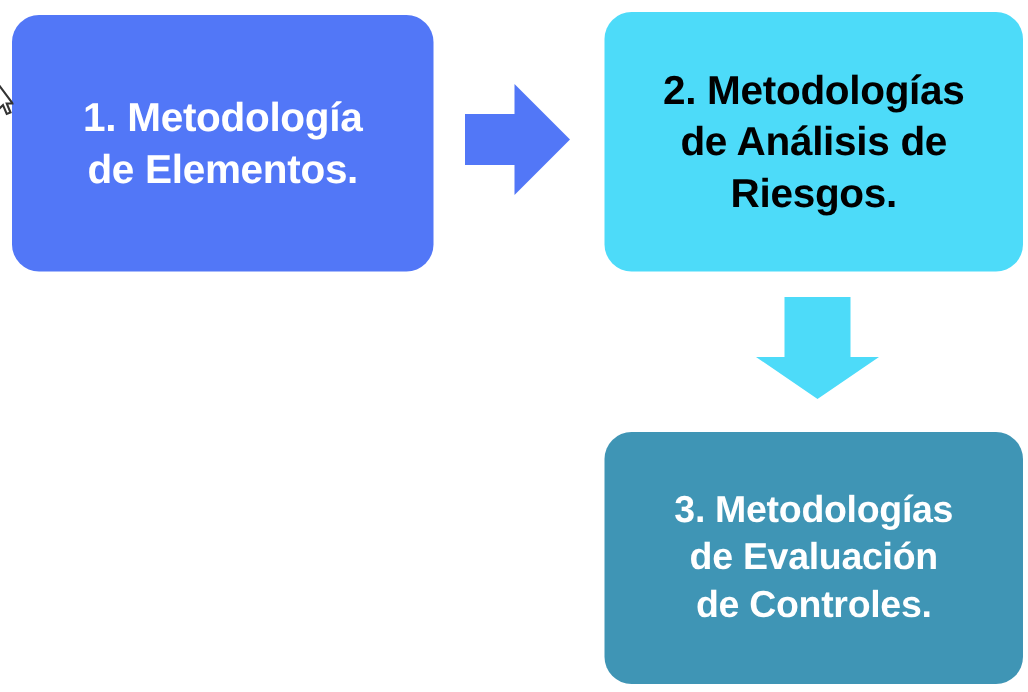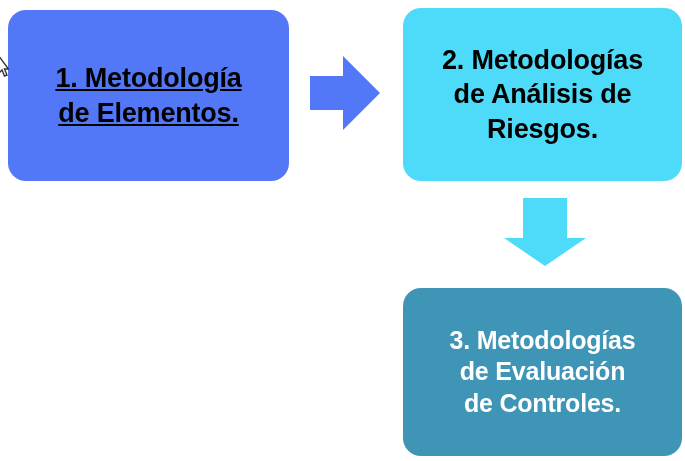--- a/index.html
+++ b/index.html
@@ -94,21 +94,21 @@
     width: 14px;
     height: 24px;
   }
 </style>
 </head>
 <body style="background: rgb(255, 255, 255);">
 
 <div id="canvas" style="background: rgb(255, 255, 255);">
 
   <div class="node" id="node-1" style="background: rgb(82, 119, 247);">
-    <span class="node-label" style="color: #000000; text-decoration: underline;">1. Metodología
+    <span class="node-label" style="color: #ffffff;">1. Metodología
 de Elementos.</span>
   </div>
 
   <div class="node" id="node-2" style="background: rgb(77, 219, 249);">
     <span class="node-label" style="color: #000000;">2. Metodologías
 de Análisis de
 Riesgos.</span>
   </div>
 
   <div class="node" id="node-3" style="background: rgb(63, 149, 181);">

